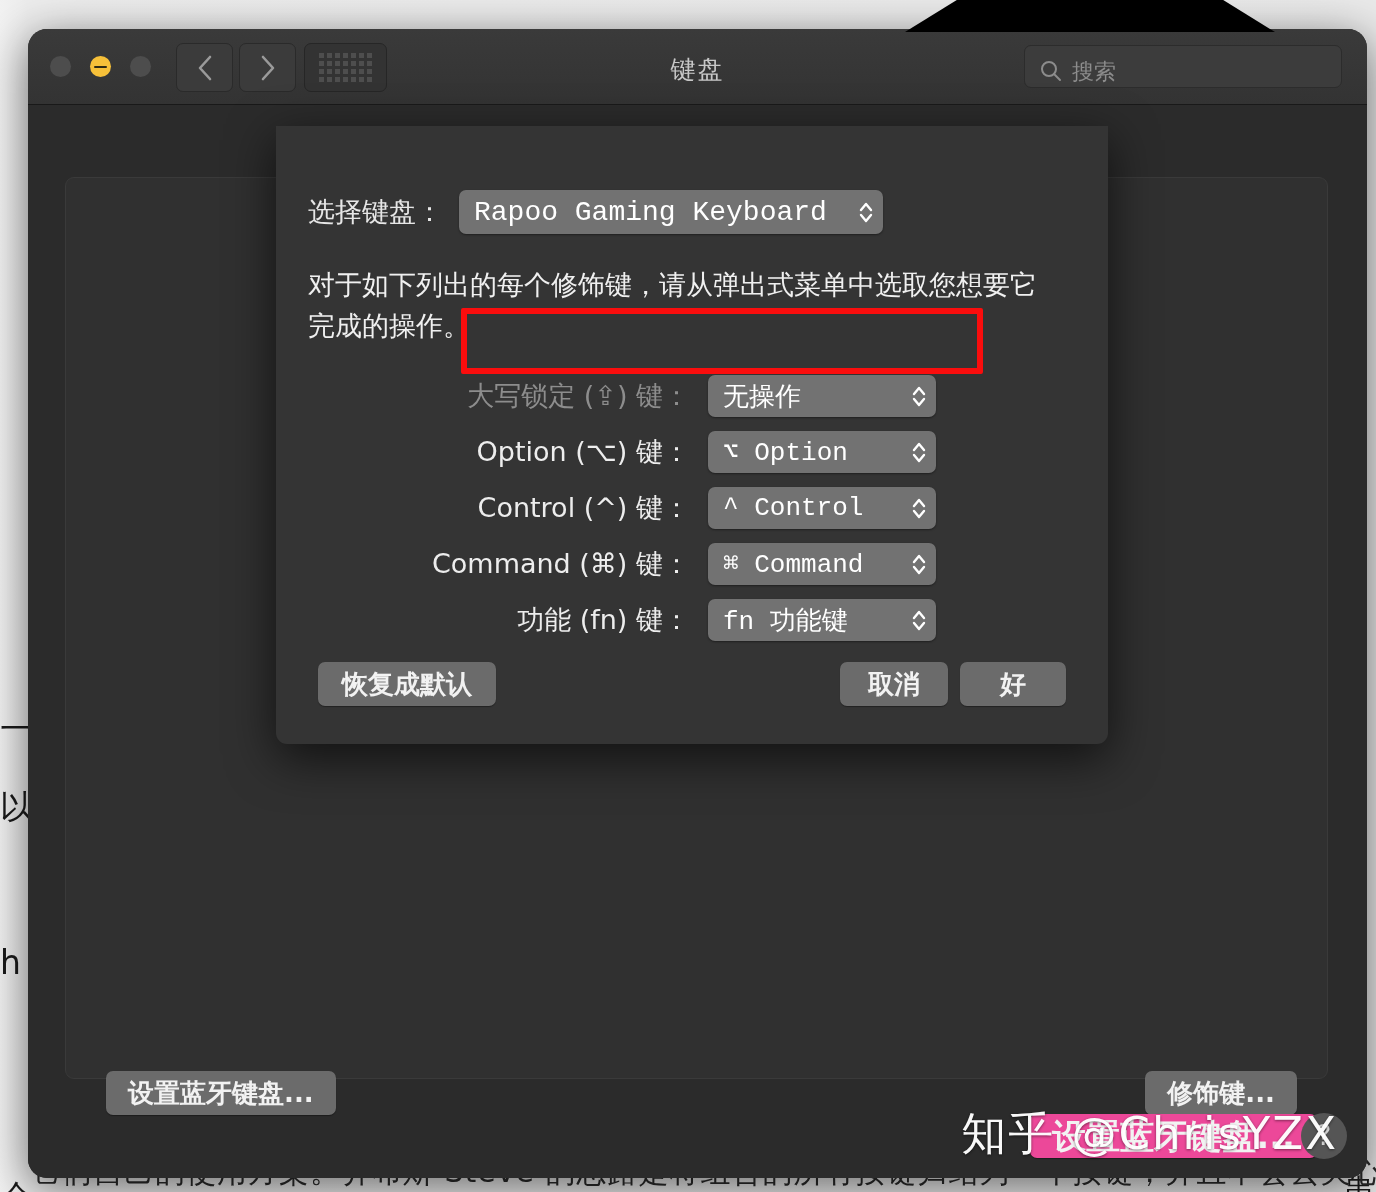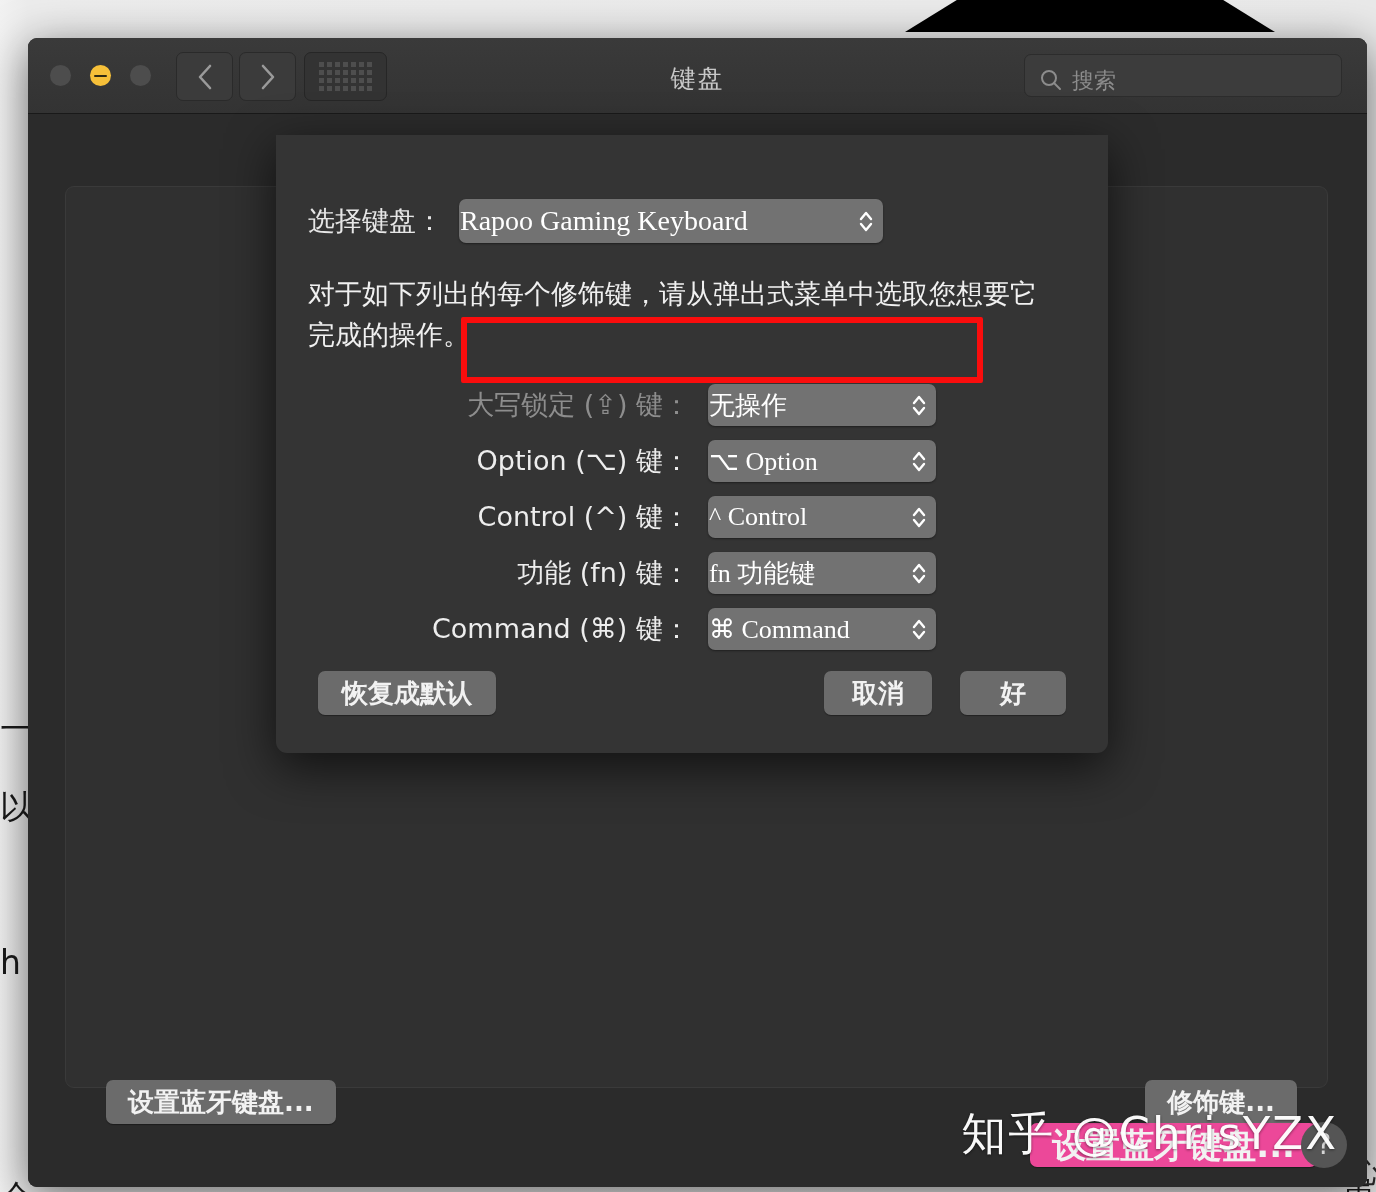--- a/index.html
+++ b/index.html
@@ -71,25 +71,25 @@
     height: 32px;
     background: #000000;
     clip-path: polygon(14% 0%, 86% 0%, 100% 100%, 0% 100%);
     z-index: 60;
   }
 
   
   .window {
     position: absolute;
     left: 28px;
-    top: 38px;
+    top: 29px;
     width: 1339px;
     height: 1149px;
     background: #2b2b2b;
-    border-radius: 9px;
+    border-radius: 19px;
     box-shadow: 0 10px 45px rgba(0,0,0,0.55);
     overflow: hidden;
   }
 
   .titlebar {
     position: relative;
     height: 75px;
     background: linear-gradient(to bottom, #3a3a3a 0%, #333333 100%);
     border-bottom: 1px solid #191919;
   }
@@ -310,22 +310,22 @@
     background: #727272;
     border-radius: 7px;
     height: 42px;
     display: flex;
     align-items: center;
     box-shadow: 0 1px 2px rgba(0,0,0,0.4);
   }
   .popup .ptext {
     color: #ffffff;
     font-size: 26px;
-    font-family: Liberation Serif, serif;
-    padding-left: 1px;
+    font-family: Liberation Mono, monospace;
+    padding-left: 15px;
     white-space: nowrap;
     flex: 1 1 auto;
   }
   .popup .chev {
     flex: 0 0 auto;
     width: 34px;
     display: flex;
     align-items: center;
     justify-content: center;
   }
@@ -387,21 +387,21 @@
     left: 0;
     right: 0;
     bottom: 38px;
     padding: 0 42px;
     display: flex;
     align-items: center;
   }
   .sheet-footer .spacer { flex: 1 1 auto; }
   .sheet-footer .btn { font-size: 26px; height: 44px; line-height: 44px; }
   .btn-restore { padding: 0 24px; }
-  .btn-cancel { padding: 0 28px; margin-right: 28px; }
+  .btn-cancel { padding: 0 28px; margin-right: 12px; }
   .btn-ok { padding: 0 40px; }
 
   
   .watermark {
     position: absolute;
     right: 38px;
     bottom: 28px;
     color: #ffffff;
     font-size: 45px;
     font-family: "DejaVu Sans", sans-serif;
@@ -565,45 +565,45 @@
             <span class="chev">
               <svg width="20" height="30" viewBox="0 0 20 30">
                   <path d="M5 13 L10 7 L15 13" stroke="#ffffff" stroke-width="2.4" fill="none" stroke-linecap="round" stroke-linejoin="round"></path>
                   <path d="M5 18 L10 24 L15 18" stroke="#ffffff" stroke-width="2.4" fill="none" stroke-linecap="round" stroke-linejoin="round"></path>
                 </svg>
             </span>
           </div>
         </div>
 
         <div class="mod-row">
+          <span class="mlabel">Command (⌘) 键：</span>
+          <div class="popup">
+            <span class="ptext">⌘ Command</span>
+            <span class="chev">
+              <svg width="20" height="30" viewBox="0 0 20 30">
+                  <path d="M5 13 L10 7 L15 13" stroke="#ffffff" stroke-width="2.4" fill="none" stroke-linecap="round" stroke-linejoin="round"></path>
+                  <path d="M5 18 L10 24 L15 18" stroke="#ffffff" stroke-width="2.4" fill="none" stroke-linecap="round" stroke-linejoin="round"></path>
+                </svg>
+            </span>
+          </div>
+        </div>
+
+        <div class="mod-row">
           <span class="mlabel">功能 (fn) 键：</span>
           <div class="popup">
             <span class="ptext">fn 功能键</span>
             <span class="chev">
               <svg width="20" height="30" viewBox="0 0 20 30">
                   <path d="M5 13 L10 7 L15 13" stroke="#ffffff" stroke-width="2.4" fill="none" stroke-linecap="round" stroke-linejoin="round"></path>
                   <path d="M5 18 L10 24 L15 18" stroke="#ffffff" stroke-width="2.4" fill="none" stroke-linecap="round" stroke-linejoin="round"></path>
                 </svg>
             </span>
           </div>
         </div>
 
-        <div class="mod-row">
-          <span class="mlabel">Command (⌘) 键：</span>
-          <div class="popup">
-            <span class="ptext">⌘ Command</span>
-            <span class="chev">
-              <svg width="20" height="30" viewBox="0 0 20 30">
-                  <path d="M5 13 L10 7 L15 13" stroke="#ffffff" stroke-width="2.4" fill="none" stroke-linecap="round" stroke-linejoin="round"></path>
-                  <path d="M5 18 L10 24 L15 18" stroke="#ffffff" stroke-width="2.4" fill="none" stroke-linecap="round" stroke-linejoin="round"></path>
-                </svg>
-            </span>
-          </div>
-        </div>
-
       </div>
 
       <div class="red-box"></div>
 
       <div class="sheet-footer">
         <button class="btn btn-restore">恢复成默认</button>
         <span class="spacer"></span>
         <button class="btn btn-cancel">取消</button>
         <button class="btn btn-ok">好</button>
       </div>

